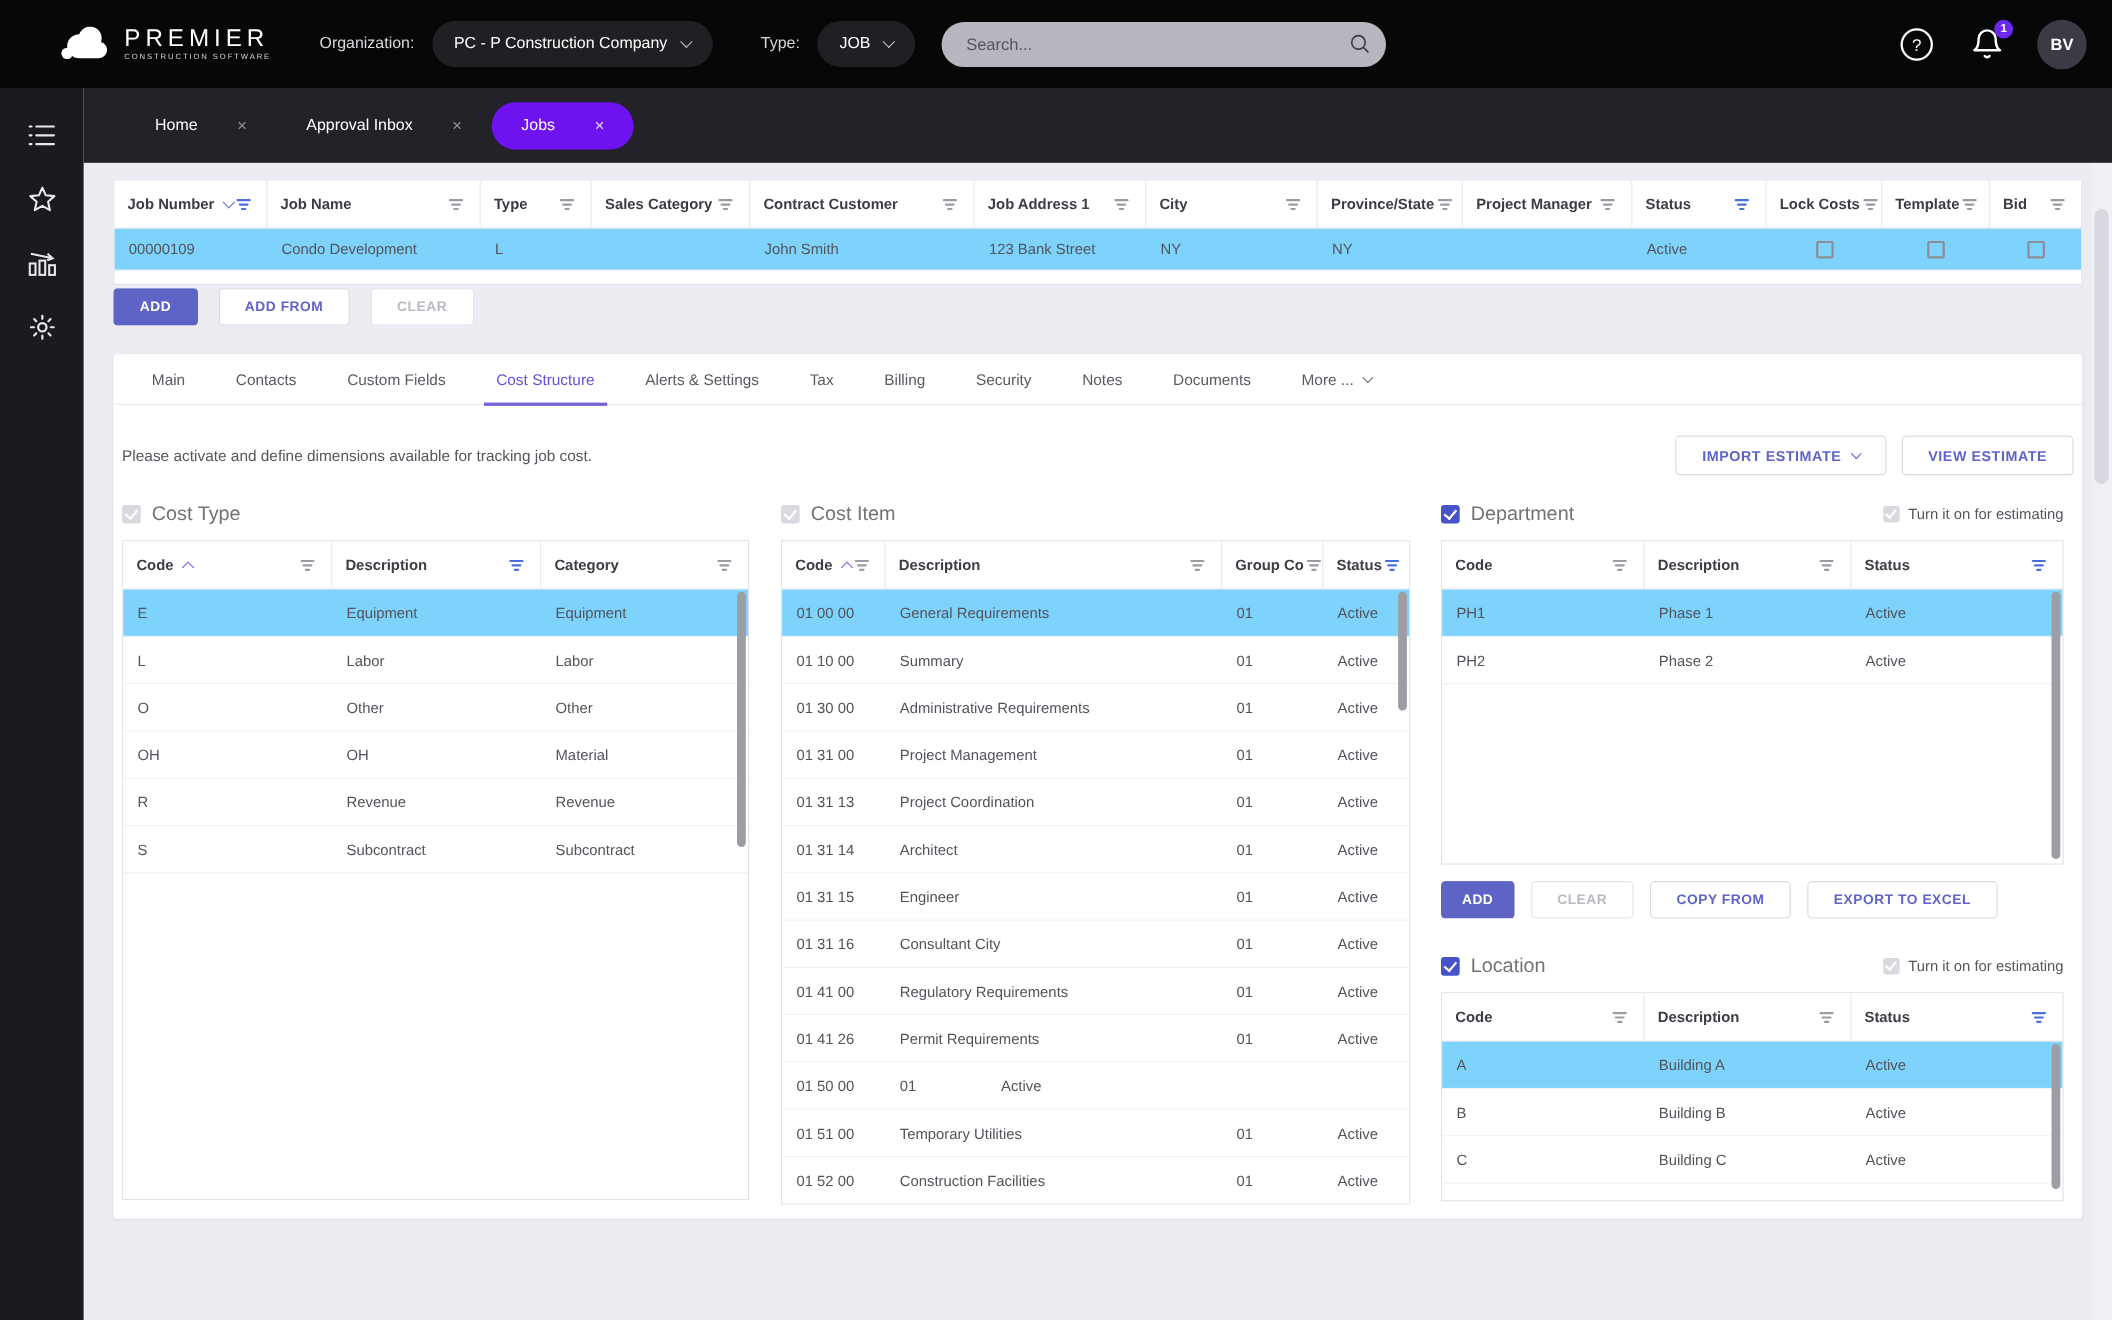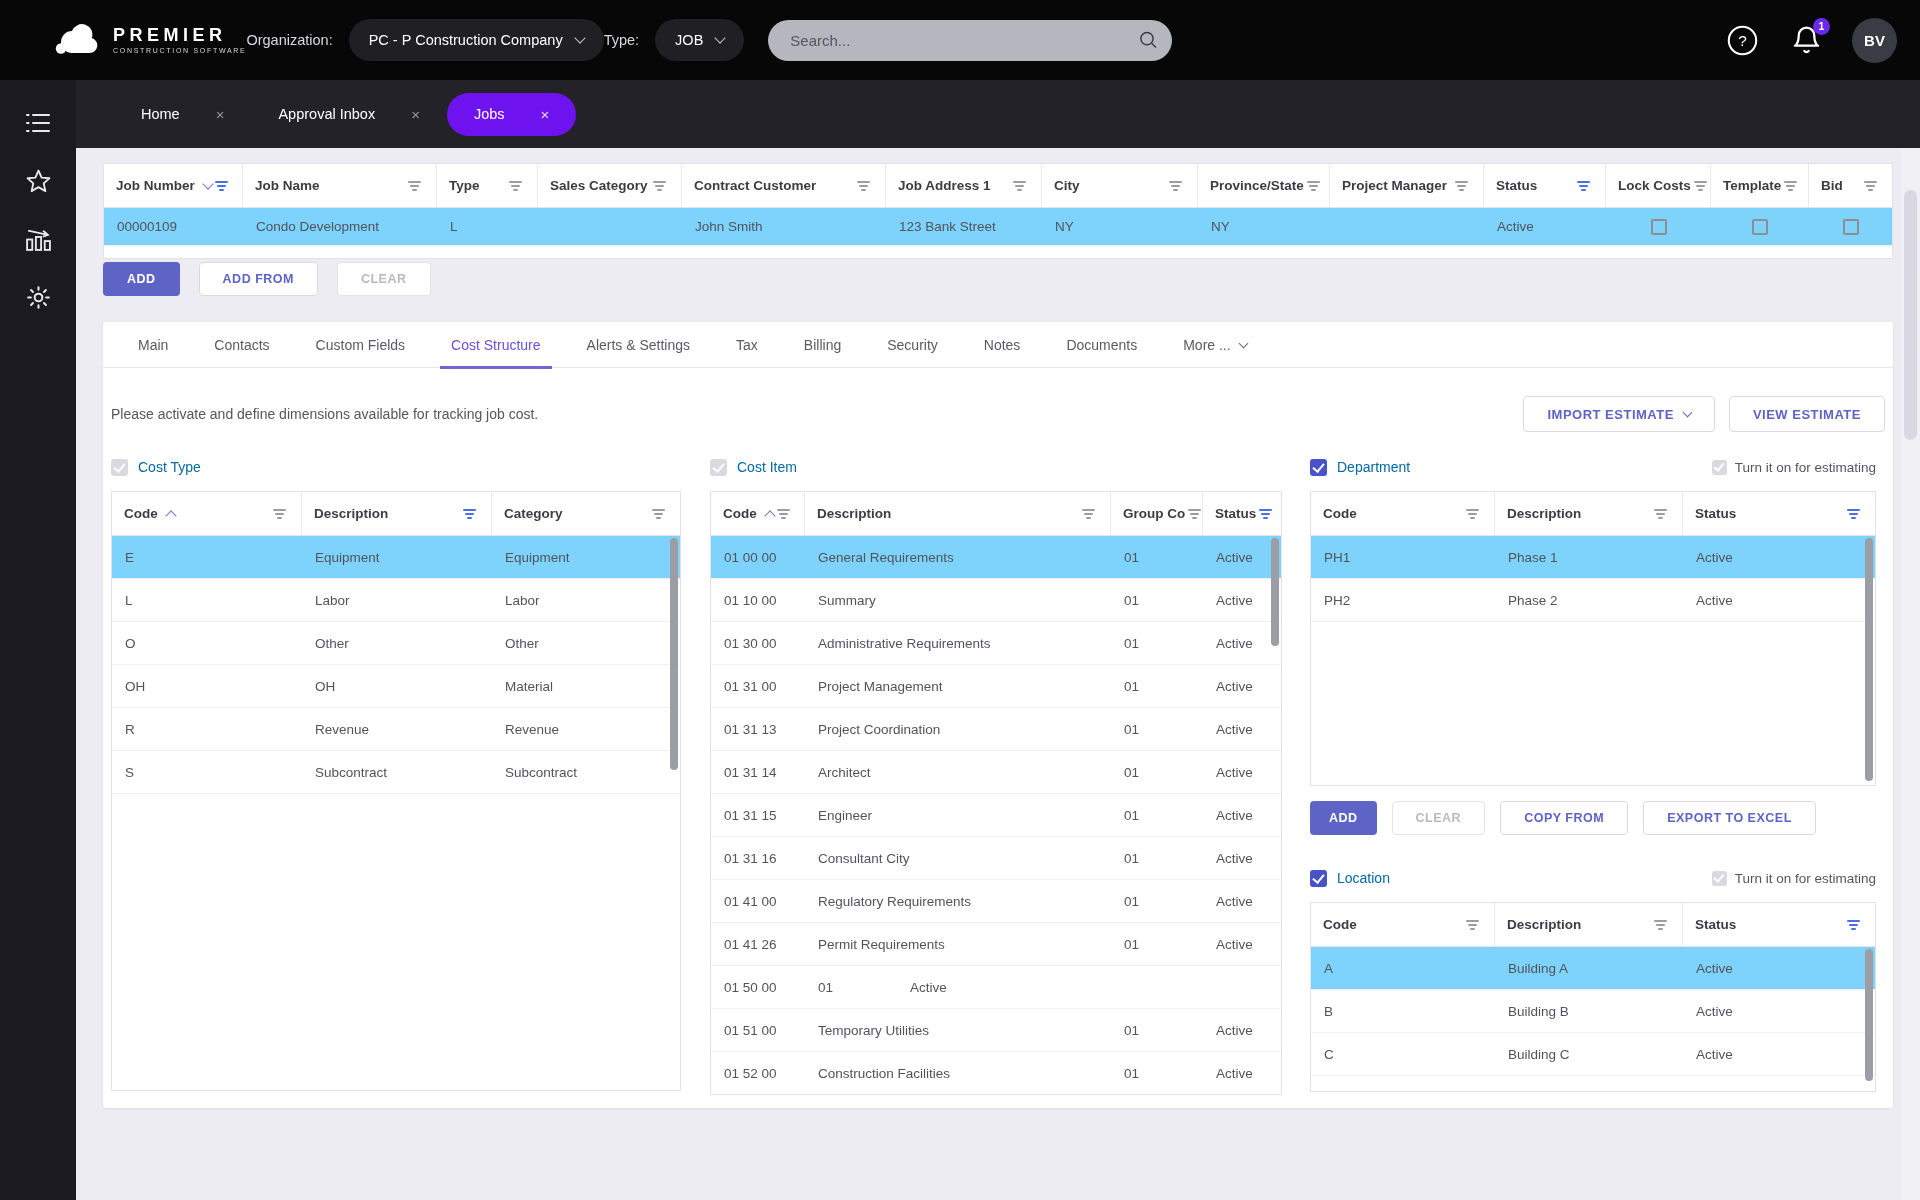--- a/index.html
+++ b/index.html
@@ -3,23 +3,23 @@
 <meta charset="utf-8">
 <style>
   *{box-sizing:border-box;margin:0;padding:0}
   html,body{width:1920px;height:1200px}
   body{position:relative;font-family:"Liberation Sans",sans-serif;background:#edecf2;overflow:hidden}
 
   
   .topbar{position:absolute;top:0;left:0;width:1920px;height:80px;background:#070708;display:flex;align-items:center;color:#fff;z-index:5}
   .brand{display:flex;align-items:center;margin-left:55px;cursor:pointer}
   .brand svg{margin-right:12px}
-  .brand-name{font-size:18px;font-weight:700;letter-spacing:4.5px;line-height:1}
+  .brand-name{font-size:22px;font-weight:400;letter-spacing:4.5px;line-height:1}
   .brand-tag{font-size:7px;letter-spacing:1.7px;color:#d8d8d8;margin-top:3px}
-  .hdr-label{color:#d9d9de;font-size:14.5px;}
+  .hdr-label{color:#d9d9de;font-size:14.5px;margin-left:44px}
   .pill{background:#1f1f24;border-radius:22px;height:42px;display:flex;align-items:center;padding:0 20px;font-size:14.5px;margin-left:16px;cursor:pointer;white-space:nowrap}
   .chev{width:8px;height:8px;border-right:1.6px solid #c2c2c8;border-bottom:1.6px solid #c2c2c8;transform:rotate(45deg);margin-left:13px;margin-top:-4px;flex:none}
   .search{background:#b6b6bf;border-radius:21px;height:41px;width:404px;margin-left:24px;display:flex;align-items:center;padding:0 14px 0 22px}
   .search input{background:transparent;border:none;outline:none;font-size:15px;color:#2f2f36;width:100%;font-family:inherit}
   .search input::placeholder{color:#55555e}
   .top-right{margin-left:auto;display:flex;align-items:center}
   .icon-btn{cursor:pointer;display:flex;align-items:center;justify-content:center}
   .bell-wrap{position:relative;margin-left:32px}
   .badge{position:absolute;top:-7px;right:-8px;background:#6d28f0;color:#fff;border-radius:50%;width:17px;height:17px;font-size:10.5px;display:flex;align-items:center;justify-content:center;font-weight:700}
   .avatar{width:45px;height:45px;border-radius:50%;background:#3b3b45;color:#fff;display:flex;align-items:center;justify-content:center;font-size:15px;font-weight:600;margin:0 23px 0 30px;cursor:pointer}
@@ -90,21 +90,21 @@
   #panel-cost-type{left:8px;width:570px}
   #panel-cost-item{left:607px;width:572px}
   #panel-right{left:1207px;width:566px}
   .panel-head{display:flex;align-items:center;height:24px;margin-bottom:12px}
   .pcb{width:17px;height:17px;border-radius:3px;margin-right:10px;position:relative;flex:none;cursor:pointer}
   .pcb.dis{background:#d9d9df;cursor:default}
   .pcb.on{background:#4853c9}
   .pcb::after{content:"";position:absolute;left:5px;top:2px;width:5px;height:9px;border-right:2px solid #fff;border-bottom:2px solid #fff;transform:rotate(40deg)}
   .pcb.sm{width:15px;height:15px;margin-right:8px}
   .pcb.sm::after{left:4.5px;top:1.5px;width:4px;height:8px}
-  .panel-title{font-size:14px;color:#0369a1}
+  .panel-title{font-size:18px;color:#737373}
   .est{margin-left:auto;display:flex;align-items:center;font-size:13.5px;color:#55555e}
   #tbl-cost-type{height:600px}
   #tbl-cost-item{height:604px}
   #tbl-dept{height:295px}
   #tbl-loc{height:190px}
   .dept-actions{display:flex;gap:15px;margin-top:15px}
   .loc-head{margin-top:31px}
 
   
   .page-scroll{position:absolute;right:0;top:148px;width:19px;height:1052px;background:#f1f0f5}

